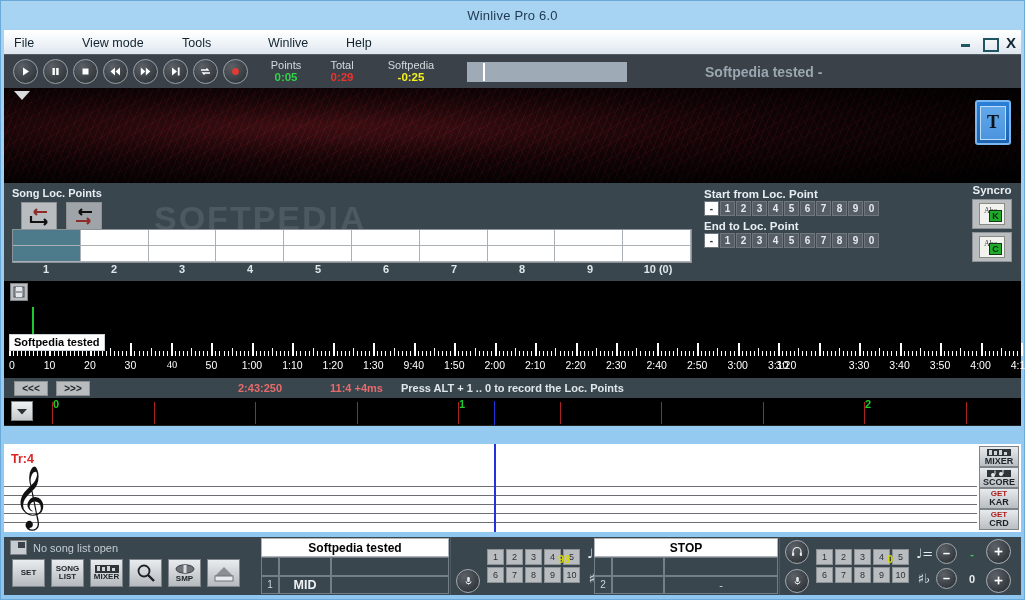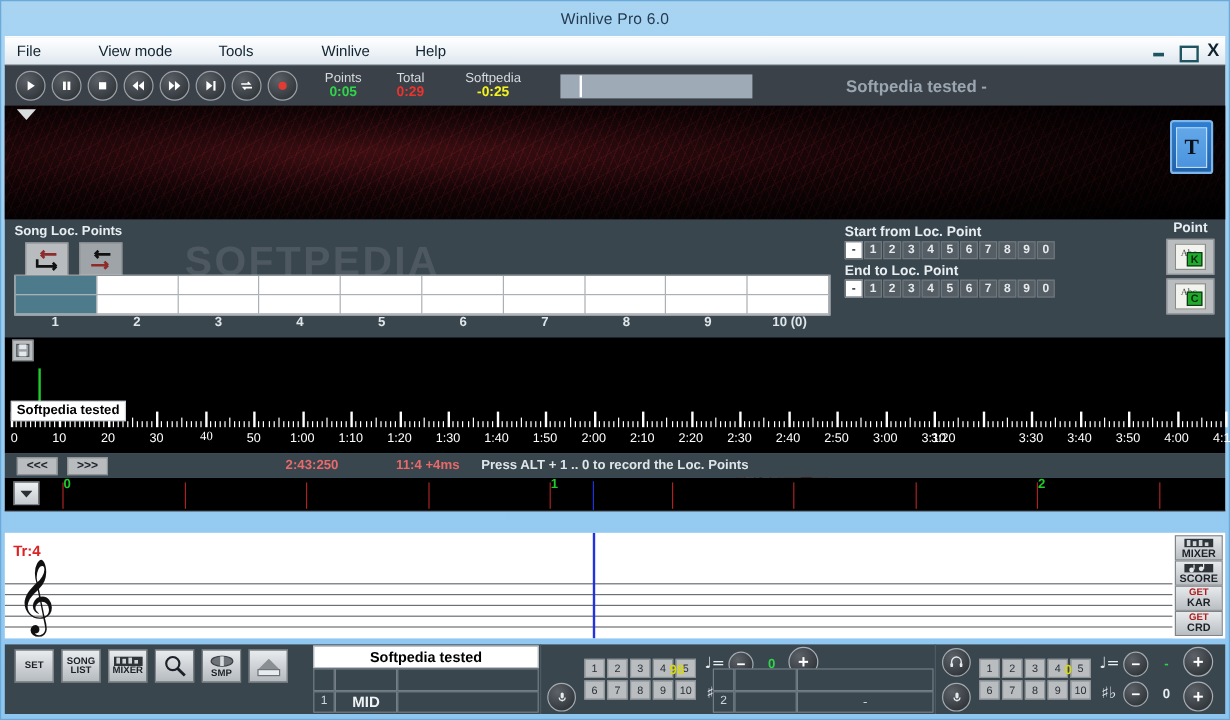--- a/index.html
+++ b/index.html
@@ -682,21 +682,21 @@
         <span>6</span>
         <span>7</span>
         <span>8</span>
         <span>9</span>
         <span>0</span>
       </div>
     </div>
 
 
     <div class="syncro-block">
-      <div class="syncro-title">Point</div>
+      <div class="syncro-title">Syncro</div>
       <div class="syncro-btn">
         <div class="abc-card">
           <div class="kc-badge">K</div>
         </div>
       </div>
       <div class="syncro-btn">
         <div class="abc-card">
           <div class="kc-badge">C</div>
         </div>
       </div>
@@ -970,21 +970,21 @@
         <span style="left: 0px; transform: none;">0</span>
         <span style="left: 40.48px;">10</span>
         <span style="left: 80.96px;">20</span>
         <span style="left: 121.44px;">30</span>
         <span style="left: 163px; font-family: Liberation Serif, serif;">40</span>
         <span style="left: 202.4px;">50</span>
         <span style="left: 242.88px;">1:00</span>
         <span style="left: 283.36px;">1:10</span>
         <span style="left: 323.84px;">1:20</span>
         <span style="left: 364.32px;">1:30</span>
-        <span style="left: 404.8px;">1:40</span>
+        <span style="left: 404.8px;">9:40</span>
         <span style="left: 445.28px;">1:50</span>
         <span style="left: 485.76px;">2:00</span>
         <span style="left: 526.24px;">2:10</span>
         <span style="left: 566.72px;">2:20</span>
         <span style="left: 607.2px;">2:30</span>
         <span style="left: 647.68px;">2:40</span>
         <span style="left: 688.16px;">2:50</span>
         <span style="left: 728.64px;">3:00</span>
         <span style="left: 769.12px;">3:10</span>
         <span style="left: 777px;">3:20</span>
@@ -1063,20 +1063,24 @@
       </div>
       <div class="sidebtn">
         <div class="t1 red">GET</div>
         <div class="t2">CRD</div>
       </div>
     </div>
   </div>
 
   <div class="bottombar">
     <div class="bb-left">
+      <div class="bb-songlist">
+        <div class="sl-icon"></div>
+        <div class="lbl">No song list open</div>
+      </div>
       <div class="bb-iconrow">
         <div class="ibtn">
           <div class="cap">SET</div>
         </div>
         <div class="ibtn">
           <div class="cap">SONG</div>
           <div class="cap2">LIST</div>
         </div>
         <div class="ibtn">
           <svg width="24" height="8" viewBox="0 0 24 8">
@@ -1176,20 +1180,21 @@
         <div class="bigplus">
           <svg width="13" height="13" viewBox="0 0 13 13">
               <rect x="2.6" y="5.7" width="7.8" height="1.7" fill="#fff"></rect>
               <rect x="5.7" y="2.6" width="1.7" height="7.8" fill="#fff"></rect>
             </svg>
         </div>
       </div>
     </div>
 
     <div class="bb-chan" style="width:186px">
+      <div class="stopbox">STOP</div>
       <div class="chan-grid">
         <div></div>
         <div></div>
         <div></div>
         <div class="c-num">2</div>
         <div class="c-typ"></div>
         <div class="c-dash">-</div>
       </div>
     </div>
 

